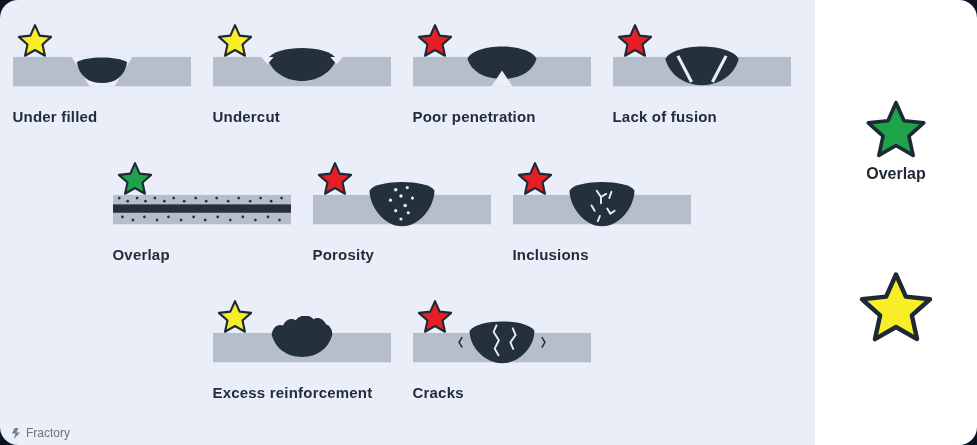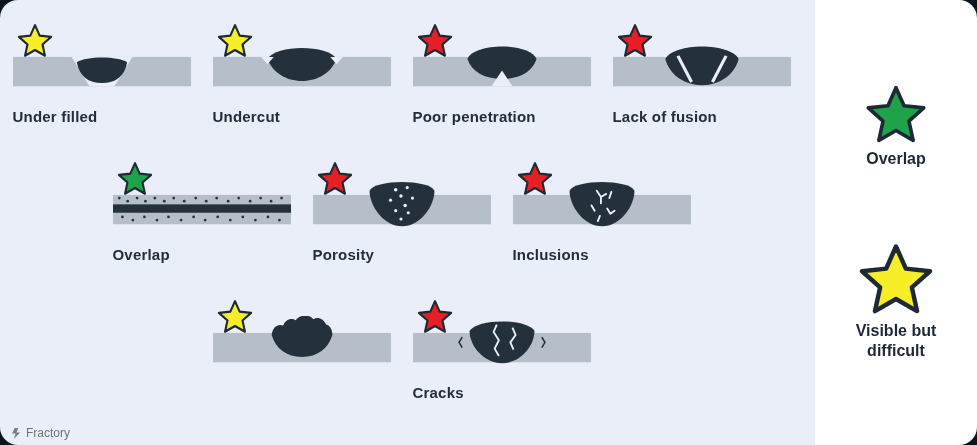--- a/index.html
+++ b/index.html
@@ -231,20 +231,21 @@
       <div class="defect">
         <div class="figure">
           <svg class="star" viewBox="0 0 34 34">
             <polygon points="17,2 21.4,11.9 32.2,13.1 24.1,20.3 26.4,30.9 17,25.5 7.6,30.9 9.9,20.3 1.8,13.1 12.6,11.9" fill="#f7ee27"></polygon>
           </svg>
           <svg class="weld" viewBox="0 0 170 56">
             <rect class="plate" x="0" y="16" width="170" height="28"></rect>
             <path class="weldfill" d="M56,18 C57,10 62,7 67,9 C69,3 75,1 79,4 C83,-2 92,-2 96,3 C100,0 106,3 108,8 C112,9 114,13 114,18 C110,31 100,39 85,39 C70,39 60,31 56,18 Z"></path>
           </svg>
         </div>
+        <div class="label">Excess reinforcement</div>
       </div>
 
       <div class="defect">
         <div class="figure">
           <svg class="star" viewBox="0 0 34 34">
             <polygon points="17,2 21.4,11.9 32.2,13.1 24.1,20.3 26.4,30.9 17,25.5 7.6,30.9 9.9,20.3 1.8,13.1 12.6,11.9" fill="#e61e25"></polygon>
           </svg>
           <svg class="weld" viewBox="0 0 170 56">
             <rect class="plate" x="0" y="16" width="170" height="28"></rect>
             <path class="weldfill" d="M54,14 C62,2 108,2 116,14 C116,29 102,45 85,45 C68,45 54,29 54,14 Z"></path>
@@ -273,21 +274,20 @@
         <polygon points="17,2 21.4,11.9 32.2,13.1 24.1,20.3 26.4,30.9 17,25.5 7.6,30.9 9.9,20.3 1.8,13.1 12.6,11.9" fill="#1fa34a"></polygon>
       </svg>
       <div class="legend-label">Overlap</div>
     </div>
 
 
     <div class="legend-item">
       <svg class="legend-star big" viewBox="0 0 34 34">
         <polygon points="17,2 21.4,11.9 32.2,13.1 24.1,20.3 26.4,30.9 17,25.5 7.6,30.9 9.9,20.3 1.8,13.1 12.6,11.9" fill="#f7ee27"></polygon>
       </svg>
-      <div class="legend-label">Visible but difficult</div>
     </div>
 
   </div>
 </div>
 
 <div class="watermark">
   <svg viewBox="0 0 10 12" width="9" height="11">
     <path d="M3,0 L7,0 5,5 9,5 2,12 4,6 0,6 Z" fill="#737e8b"></path>
   </svg>
   <span>Fractory</span>

